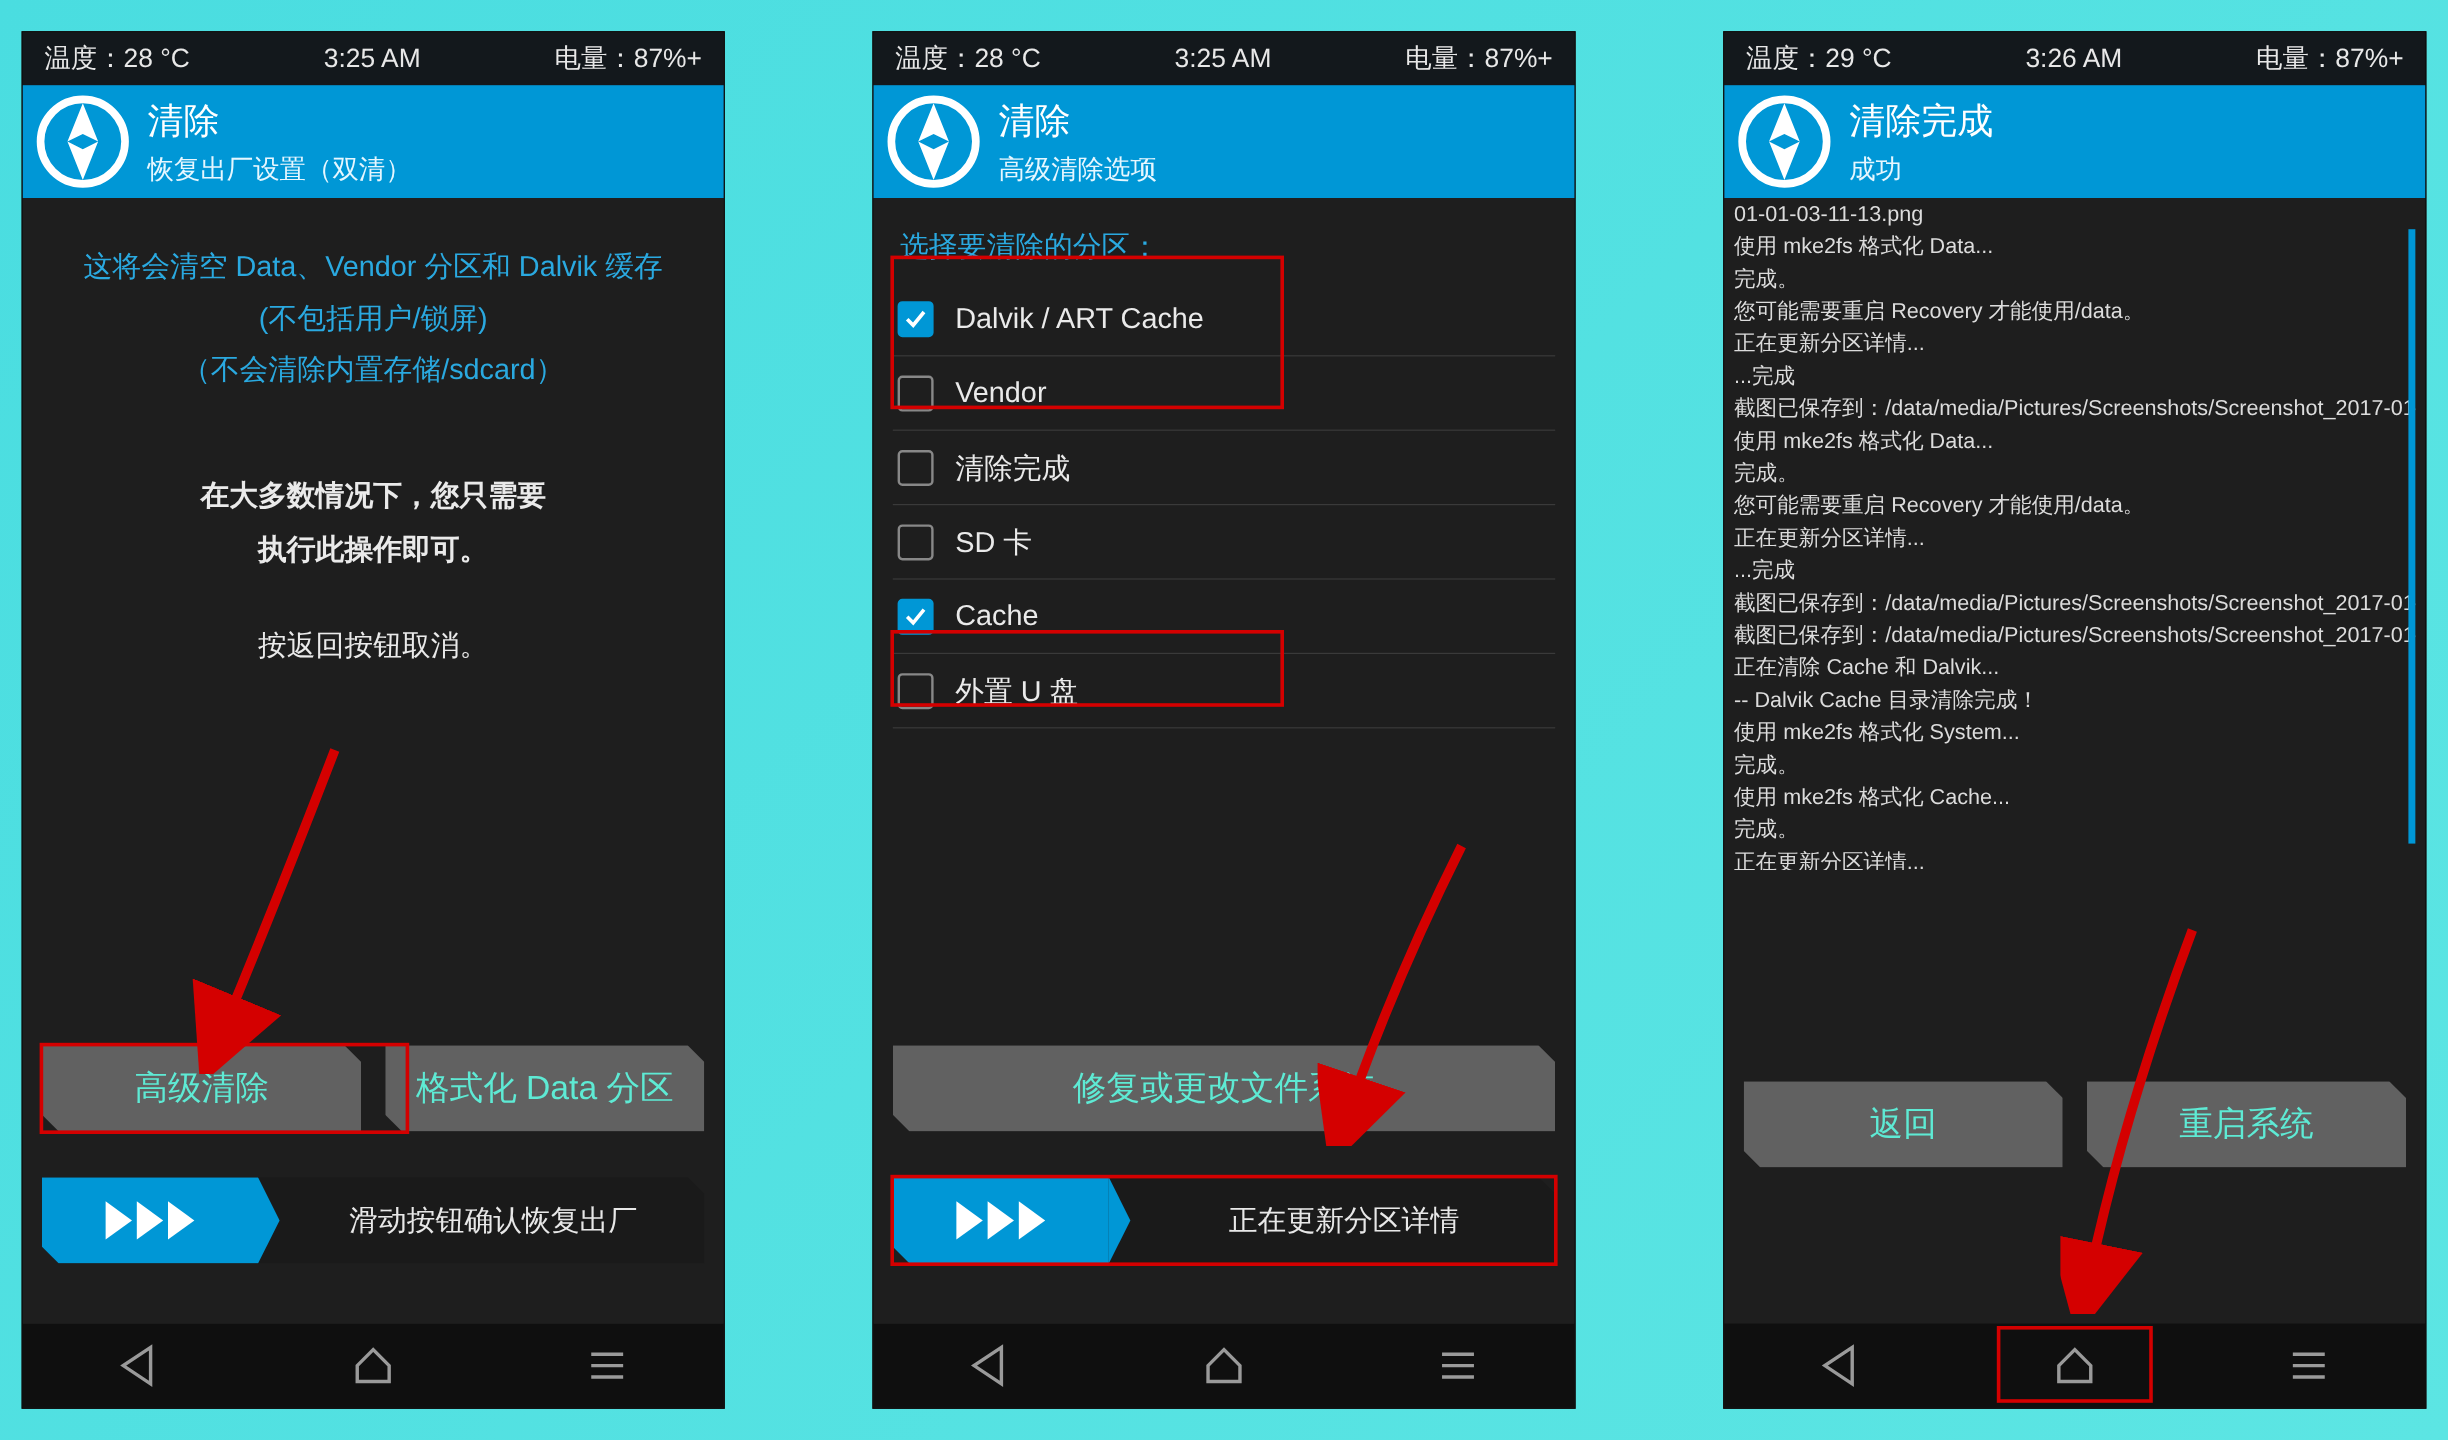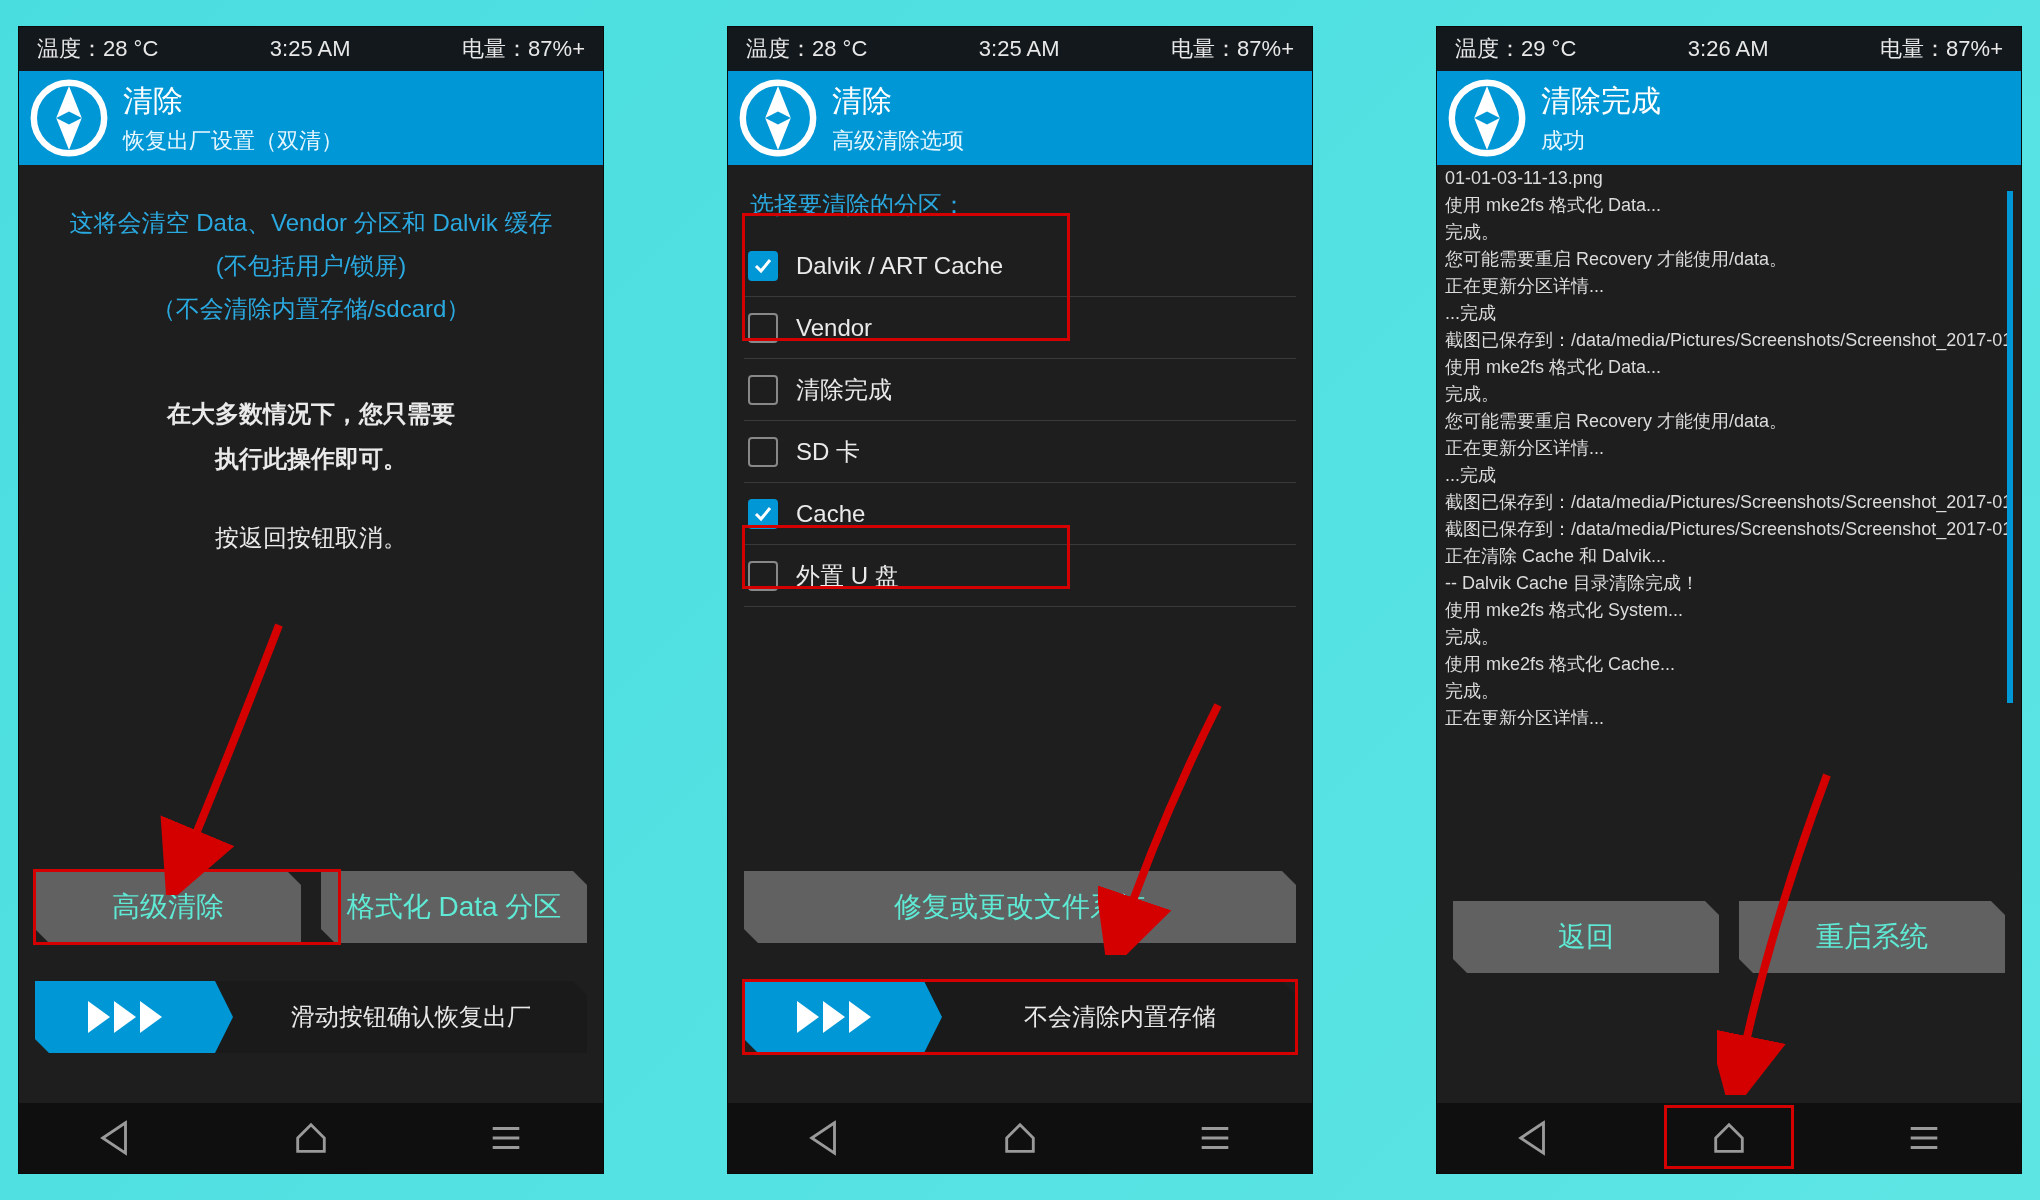--- a/index.html
+++ b/index.html
@@ -325,21 +325,21 @@
     </div>
 
     <div class="slider-row">
       <div class="slider-handle">
         <div class="tri-icons">
           <div class="tri"></div>
             <div class="tri"></div>
             <div class="tri"></div>
         </div>
       </div>
-      <div class="slider-track">不会清除内置存储</div>
+      <div class="slider-track">正在更新分区详情</div>
     </div>
 
     <div class="hl" style="left:14px; top:48px; width:328px; height:128px;"></div>
     <div class="hl" style="left:14px; top:360px; width:328px; height:64px;"></div>
     <div class="hl" style="left:14px; bottom:48px; right:14px; height:76px;"></div>
     <svg class="arrow" style="left:370px; top:530px; width:140px; height:260px;" viewBox="0 0 140 260">
       <defs>
           <marker id="ah2" markerWidth="10" markerHeight="10" refX="6" refY="5" orient="auto">
             <path d="M0,0 L10,5 L0,10 Z" fill="#d40000"></path>
           </marker>

